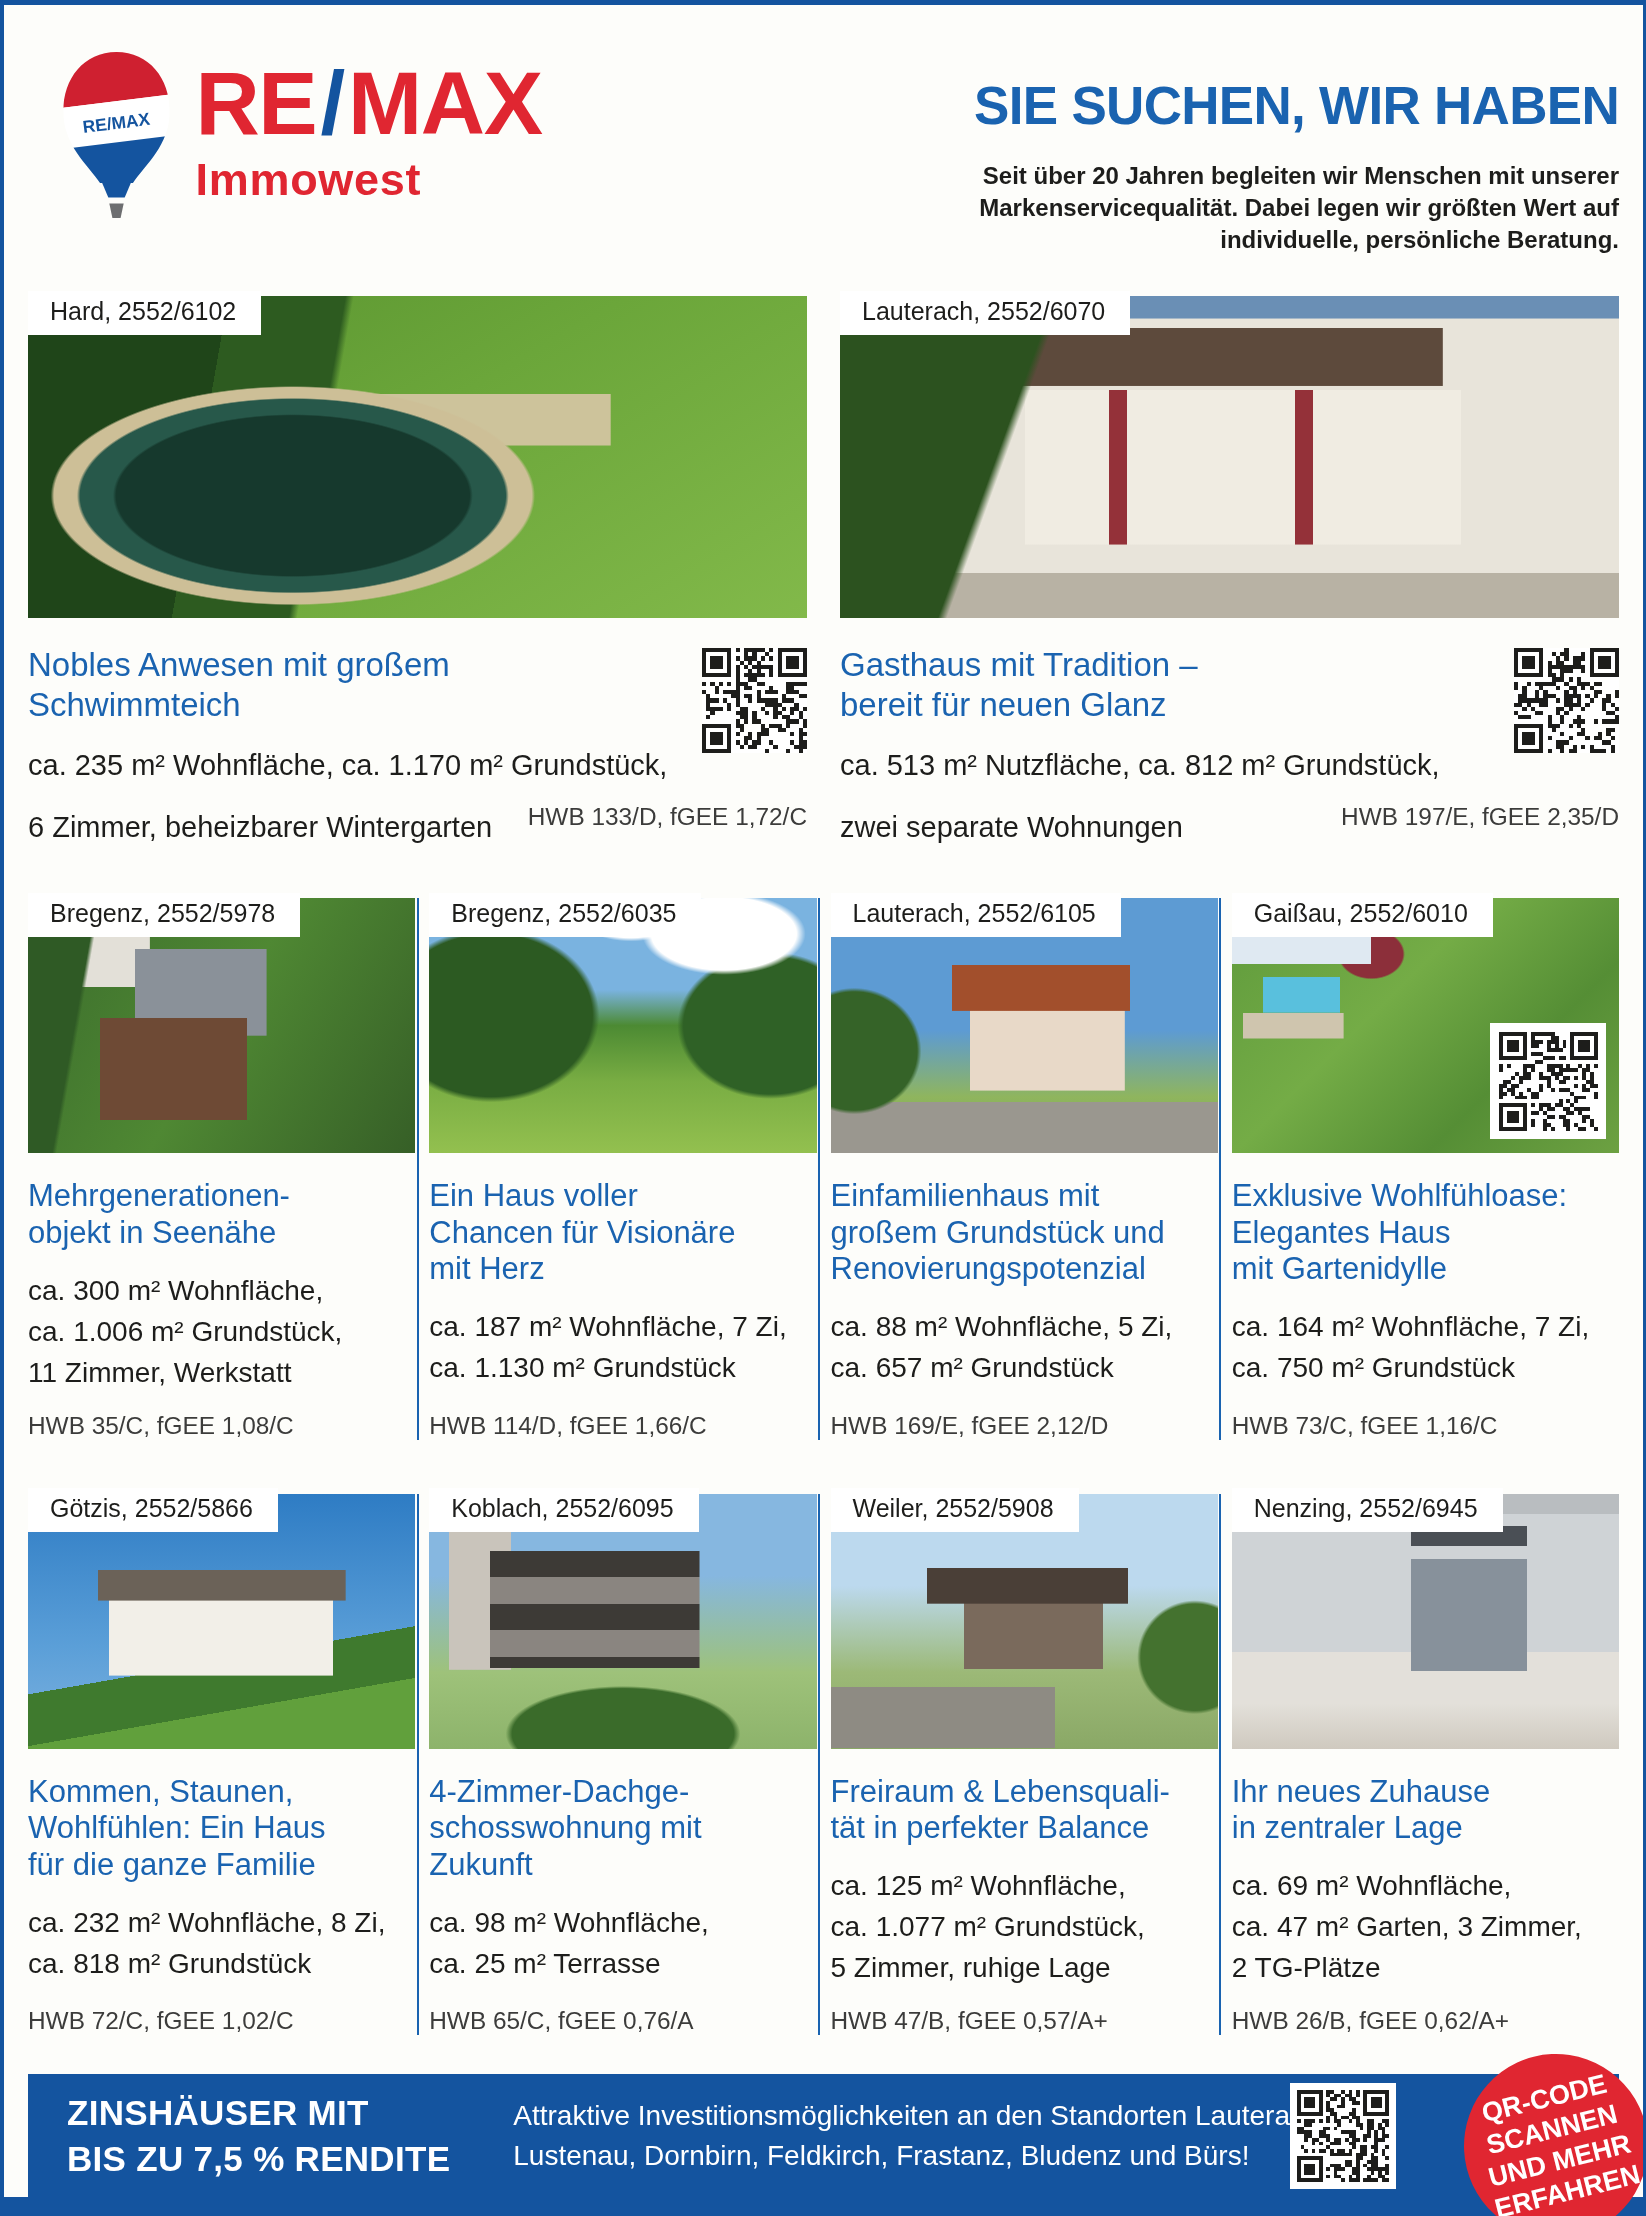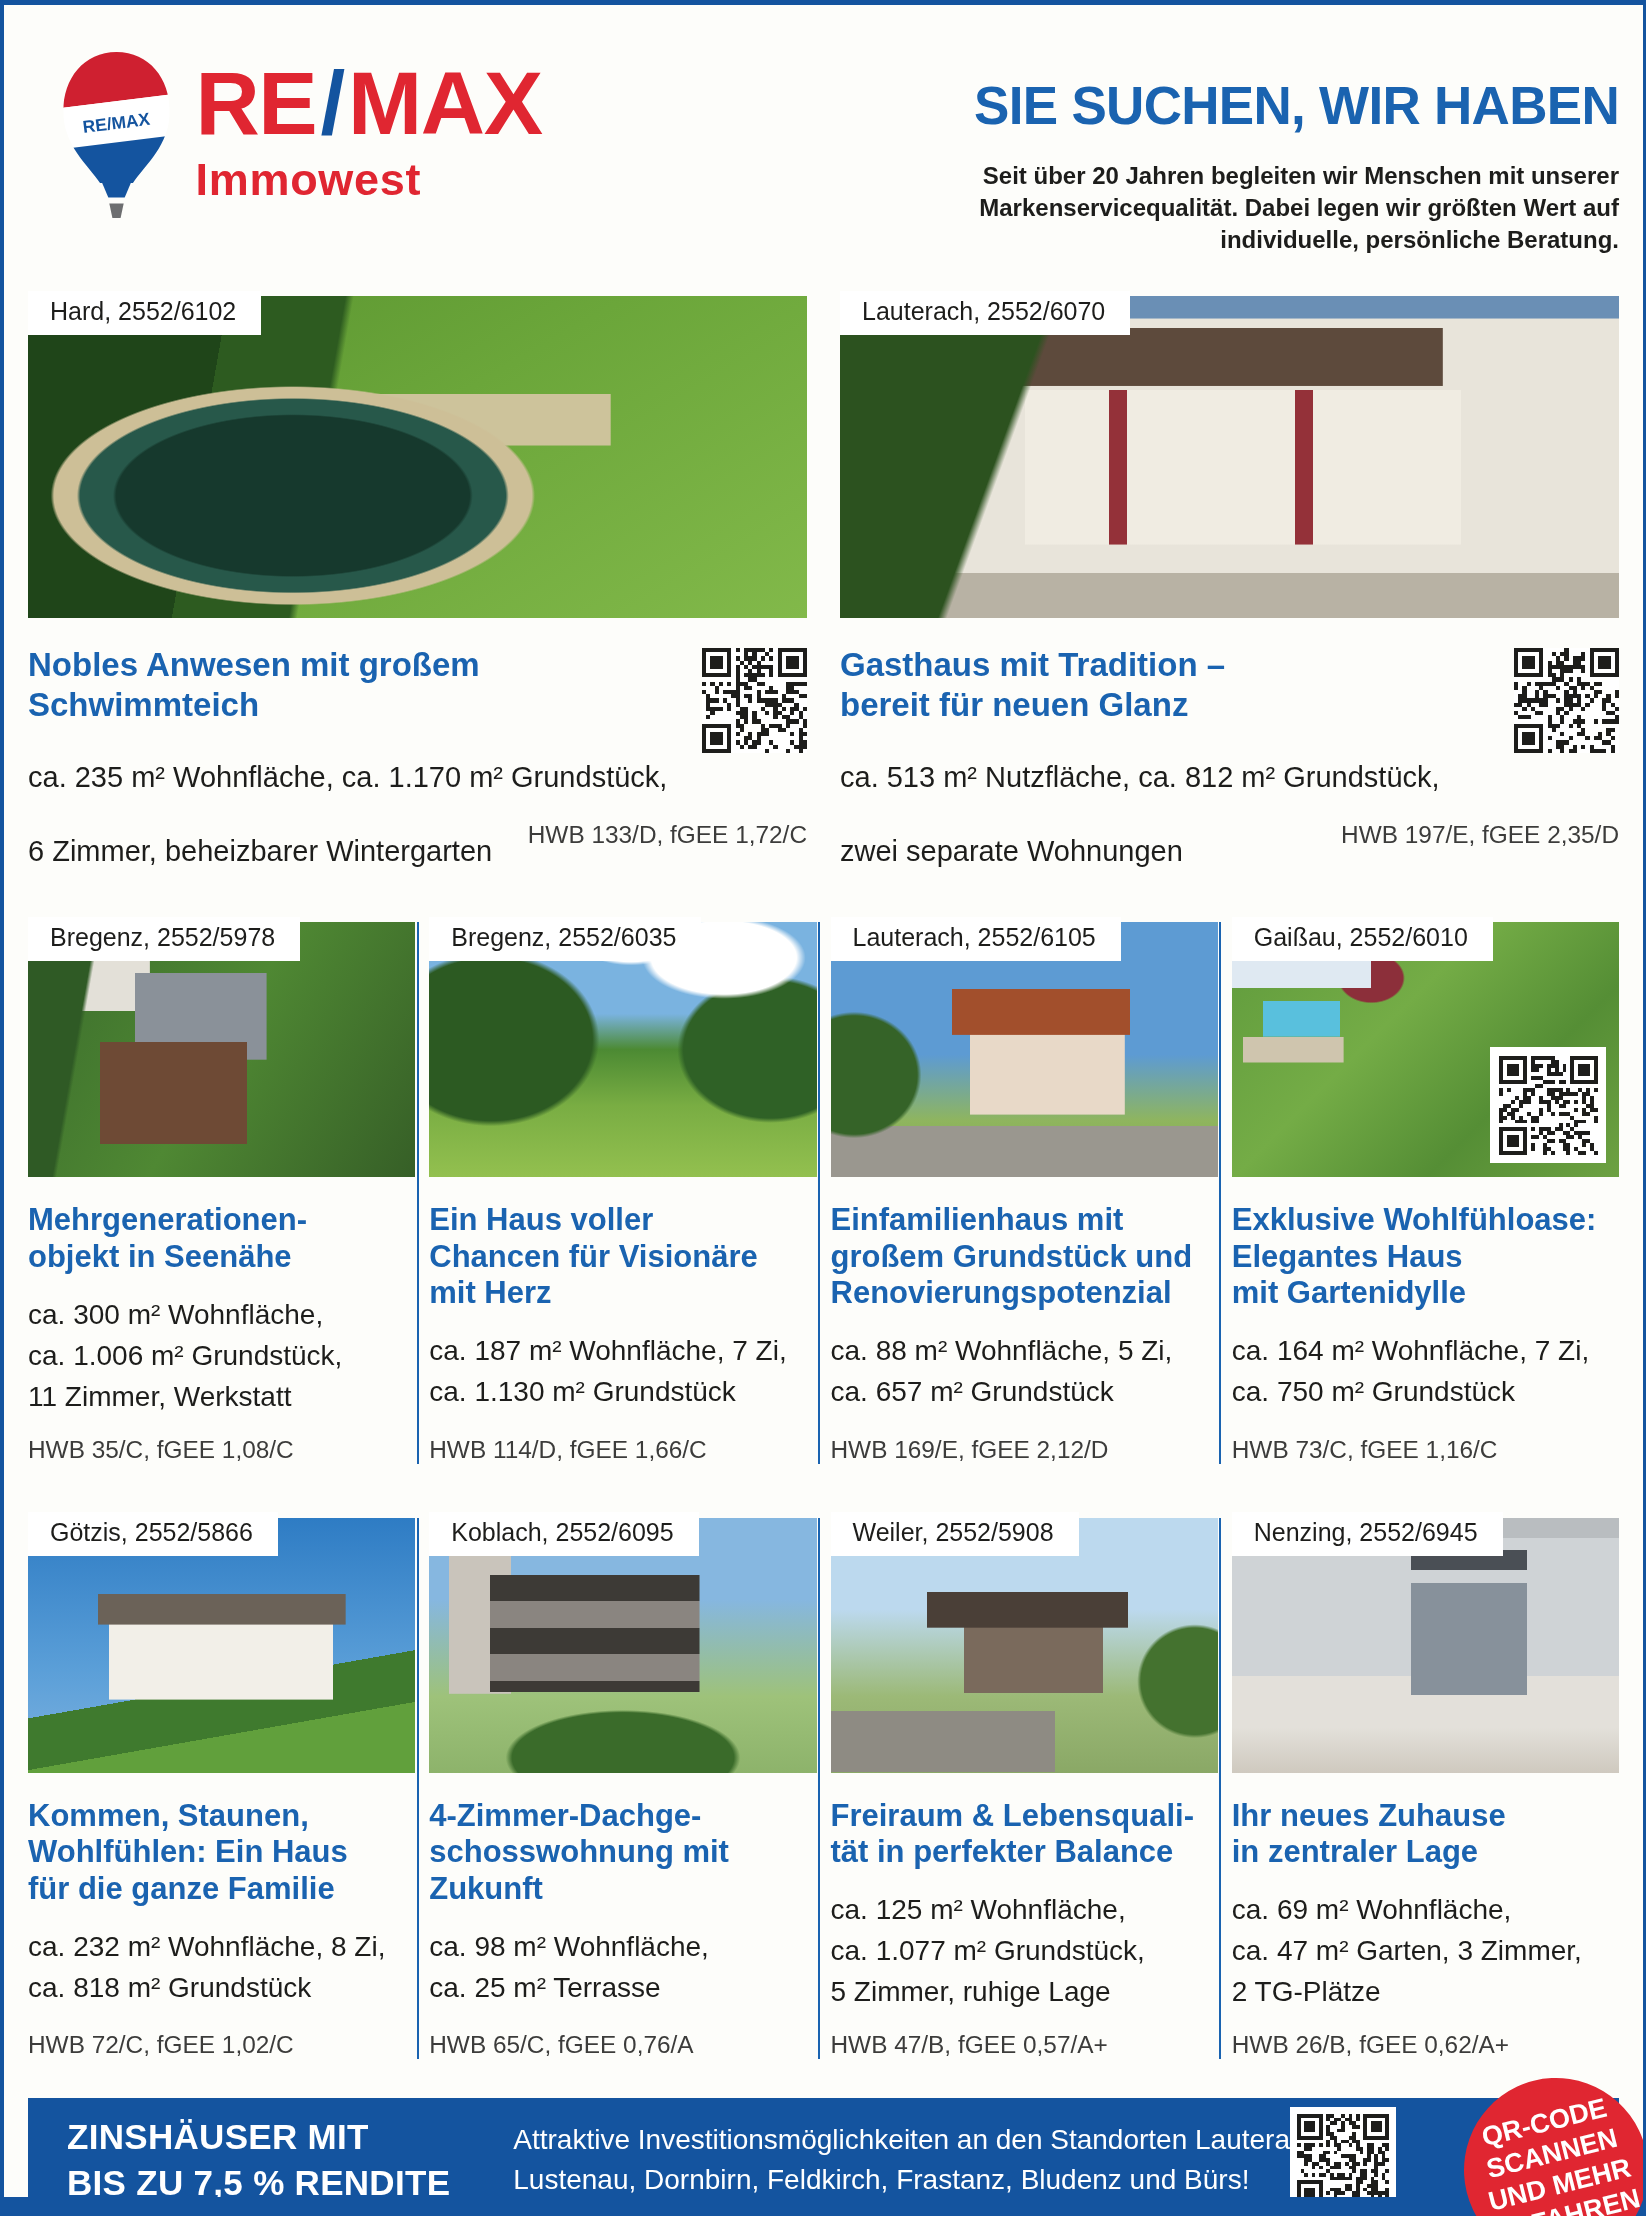--- a/index.html
+++ b/index.html
@@ -35,25 +35,25 @@
   .photo{height:255px}
   .chip{position:absolute;top:-5.6px;left:0;background:#fff;color:var(--text-dark);
         font-size:25px;line-height:1;padding:8.4px 25px 11px 22px;white-space:nowrap}
   .photo-qr{position:absolute;right:12.6px;bottom:14px;width:116px;height:116px;background:#fff;padding:8.4px}
   .qr{width:100%;height:100%}
 
   
   .row-featured{display:grid;grid-template-columns:1fr 1fr;column-gap:33px;margin-top:40px}
   .text-row{position:relative;margin-top:26.5px}
   .qr-side{position:absolute;top:2.8px;right:0;width:105px;height:105px}
-  .title{color:var(--title-blue);font-weight:700;white-space:pre-line}
+  .title{color:var(--title-blue);font-weight:400;white-space:pre-line}
   .title-lg{font-size:33px;line-height:1.2;margin-right:140px}
   .desc{color:var(--text-dark);white-space:pre-line}
   .desc-lg{font-size:29px;line-height:1.45}
-  .card-lg .desc{margin-top:32px}
+  .card-lg .desc{margin-top:20px}
   .desc-bottom{display:flex;justify-content:space-between;align-items:center}
   .energy{font-size:24.4px;color:var(--text-gray);white-space:nowrap}
 
   
   .row-grid{display:grid;grid-template-columns:repeat(4,1fr);column-gap:14px;margin-top:50px}
   .row-grid.second{margin-top:54px}
   .card{position:relative;display:flex;flex-direction:column;min-height:518px}
   .card:not(:first-child)::before{content:"";position:absolute;left:-12.6px;top:0;bottom:0;width:2.1px;
         background:var(--title-blue)}
   .card .title{font-size:31px;line-height:1.18;margin-top:25px}

